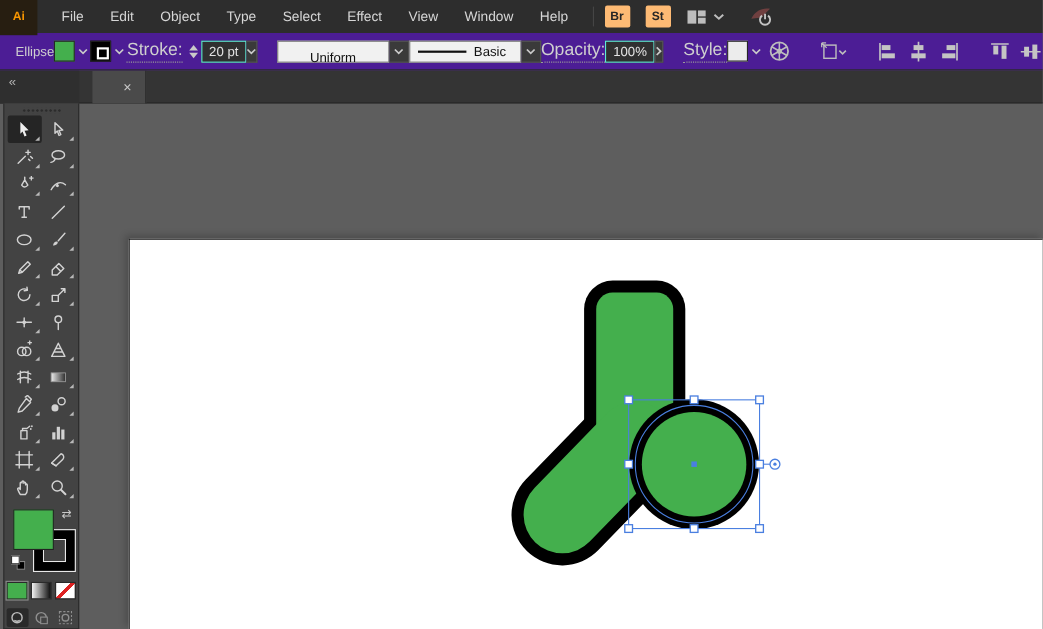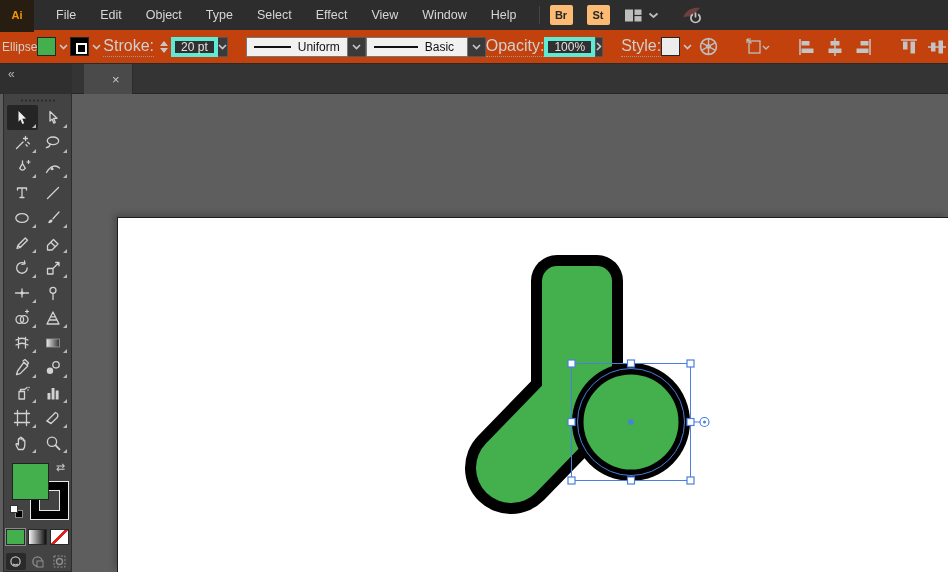--- a/index.html
+++ b/index.html
@@ -16,36 +16,36 @@
   .menus li { color:#d6d6d6; font-size:12.5px; padding:0 12px; height:30px;
     display:flex; align-items:center; cursor:default; }
   .mb-sep { width:1px; height:18px; background:#454545; margin:0 10px; }
   .sq-btn { width:23px; height:20px; background:#fdba74; border-radius:2px;
     color:#262626; font-size:11px; font-weight:bold; display:flex; align-items:center;
     justify-content:center; margin-right:14px; }
   .ws-group { display:flex; align-items:center; gap:5px; margin-right:22px; }
 
   
   .controlbar { position:absolute; left:0; top:30px; width:948px; height:34px;
-    background:#c2410c; border-bottom:1px solid #2a2a2a; display:flex;
-    align-items:center; padding-left:2px; z-index:29; white-space:nowrap; }
+    background:#4c1d95; border-bottom:1px solid #2a2a2a; display:flex;
+    align-items:center; padding-left:14px; z-index:29; white-space:nowrap; }
   .cb-label { color:#cfcfcf; font-size:12px; }
   .cb-link { color:#cfcfcf; font-size:16px; border-bottom:1px dotted #9a9a9a; padding-bottom:1px; }
   .swatch { width:19px; height:19px; border:1px solid #262626; }
   .swatch.fill { background:#44AF4D; }
   .swatch.stroke { background:#000; position:relative; }
   .swatch.stroke::after { content:""; position:absolute; left:5px; top:5px; width:7px; height:7px;
     border:2px solid #fff; background:#000; }
   .chev { width:14px; height:19px; display:flex; align-items:center; justify-content:center; }
   .chev svg { display:block; }
   .stepper { display:flex; flex-direction:column; gap:2px; margin:0 3px 0 6px; }
   .stepper i { width:0; height:0; border-left:4px solid transparent; border-right:4px solid transparent; display:block; }
   .stepper .up { border-bottom:5px solid #c9c9c9; }
   .stepper .dn { border-top:5px solid #c9c9c9; }
-  .valbox { height:20px; background:#303030; border:4px solid #5eead4; color:#e3e3e3;
+  .valbox { height:20px; background:#303030; border:1px solid #5eead4; color:#e3e3e3;
     font-size:12px; display:flex; align-items:center; padding:0 6px; }
   .dd-chev { height:20px; width:18px; border:1px solid #555; border-left:none; background:#3a3a3a;
     display:flex; align-items:center; justify-content:center; }
   .whitebox { height:20px; background:#f1f1f1; border:1px solid #777; display:flex;
     align-items:center; padding:0 7px; gap:7px; }
   .whitebox .line { width:44px; height:2px; background:#111; }
   .whitebox .lbl { color:#111; font-size:12px; }
   .cb-sep { width:1px; height:22px; background:#565656; margin:0 9px; }
   .arrow-btn { height:20px; width:19px; border:1px solid #555; background:#3a3a3a;
     color:#d0d0d0; display:flex; align-items:center; justify-content:center; font-size:11px; }
@@ -172,21 +172,21 @@
         <i class="dn"></i>
       </span>
     <span class="valbox" style="width:50px;">20 pt</span>
     <span class="dd-chev">
       <svg width="9" height="6" viewBox="0 0 9 6">
           <path d="M1 1 L4.5 4.5 L8 1" stroke="#c9c9c9" stroke-width="1.6" fill="none"></path>
         </svg>
     </span>
     <span class="cb-sep"></span>
     <div style="display:flex;align-items:center;">
-      <span class="whitebox" style="width:102px;">
+      <span class="whitebox" style="width:102px;flex-direction:column;">
         <span class="line"></span>
         <span class="lbl">Uniform</span>
       </span>
       <span class="dd-chev">
         <svg width="9" height="6" viewBox="0 0 9 6">
             <path d="M1 1 L4.5 4.5 L8 1" stroke="#c9c9c9" stroke-width="1.6" fill="none"></path>
           </svg>
       </span>
     </div>
     <span style="width:10px;"></span>

